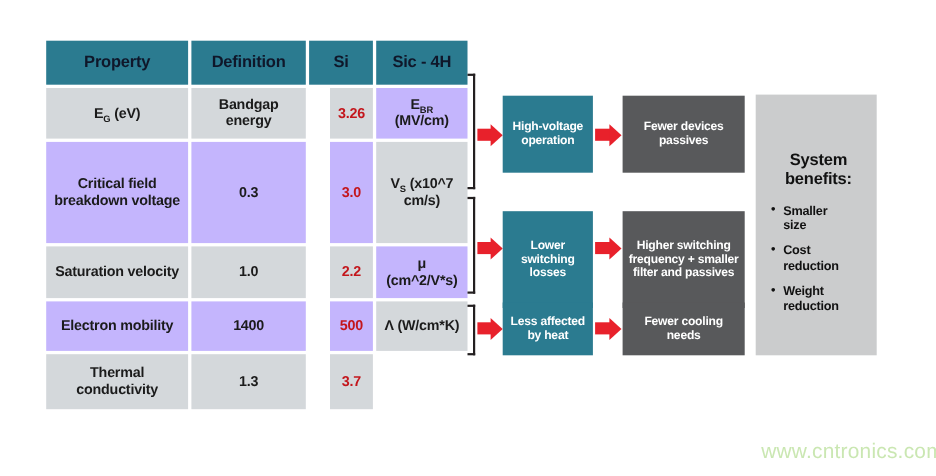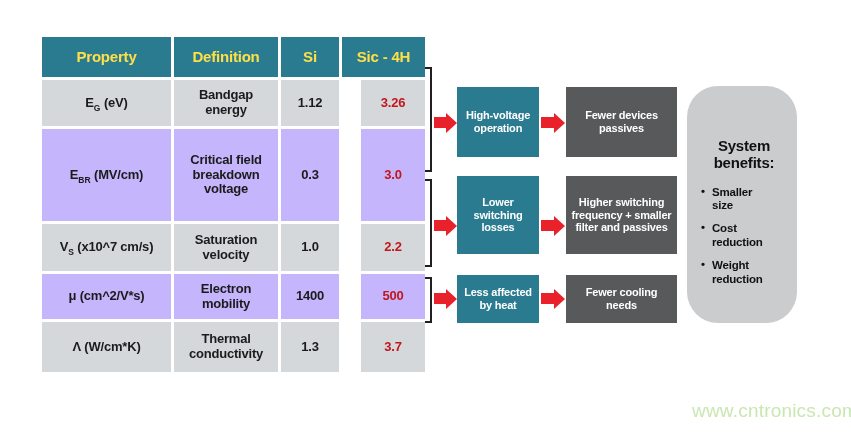--- a/index.html
+++ b/index.html
@@ -15,21 +15,21 @@
     display:grid;
     grid-template-columns:129px 104px 58px 83px;
     grid-template-rows:40px 46px 92px 47px 45px 50px;
     gap:3px;
   }
   .cell {
     display:flex; align-items:center; justify-content:center;
     text-align:center; font-weight:bold; font-size:13px; color:#1b1b1b;
     line-height:1.15; padding:2px 6px; box-sizing:border-box;
   }
-  .th { background:var(--teal,#2b7b90); color:#fde047; font-size:15px; }
+  .th { background:var(--teal,#2b7b90); color:#0f172a; font-size:15px; }
   .row-a { background:#d4d8db; }
   .row-b { background:#c4b5fd; }
   .sic-val { color:var(--redtext,#c3161c);margin-left:19px; }
   sub { font-size:8.5px; line-height:0; letter-spacing:0; }
 
   
   .bracket {
     position:absolute; left:425px; width:7px;
     border:2px solid #231f20; border-left:none; box-sizing:border-box;
     background:transparent;
@@ -52,29 +52,28 @@
 
   
   .fbox {
     position:absolute; display:flex; align-items:center; justify-content:center;
     text-align:center; color:#ffffff; font-weight:bold; font-size:11px;
     line-height:1.18; padding:14px 5px; box-sizing:border-box;
   }
   .teal { background:var(--teal,#2b7b90); left:457px; width:82px; }
   .gray { background:var(--darkgray,#58595b); left:566px; width:111px; }
   .fy1 { top:87px;  height:70px; }
-  .fy2 { top:176px; height:78px; }
+  .fy2 { top:192px; height:88px; }
   .fy3 { top:275px; height:48px; }
 
   
   .panel {
     position:absolute; left:687px; top:86px; width:110px; height:237px;
     background:var(--panel,#cbcccd); box-sizing:border-box; padding:52px 10px 0 14px;
     color:#111;
-    border-radius:31px;
   }
   .panel-title {
     font-weight:bold; font-size:15px; line-height:1.12; text-align:center;
     width:78px; margin:0 auto 14px auto;
   }
   .benefit {
     position:relative; font-weight:bold; font-size:11.5px; line-height:1.2;
     padding-left:11px; margin-bottom:9px; width:74px; box-sizing:border-box;
   }
   .benefit .dot { position:absolute; left:0; top:-1px; }
@@ -94,21 +93,20 @@
   <div class="tbl">
     <div class="cell th">Property</div>
     <div class="cell th">Definition</div>
     <div class="cell th">Si</div>
     <div class="cell th">Sic - 4H</div>
 
     <div class="cell row-a">
         <span><span>E</span><sub>G</sub><span> (eV)</span></span>
       </div>
     <div class="cell row-a">Bandgap energy</div>
-    <div class="cell row-a">1.12</div>
     <div class="cell row-a sic-val">3.26</div>
 
     <div class="cell row-b">
         <span><span>E</span><sub>BR</sub><span> (MV/cm)</span></span>
       </div>
     <div class="cell row-b">Critical field breakdown voltage</div>
     <div class="cell row-b">0.3</div>
     <div class="cell row-b sic-val">3.0</div>
 
     <div class="cell row-a">

